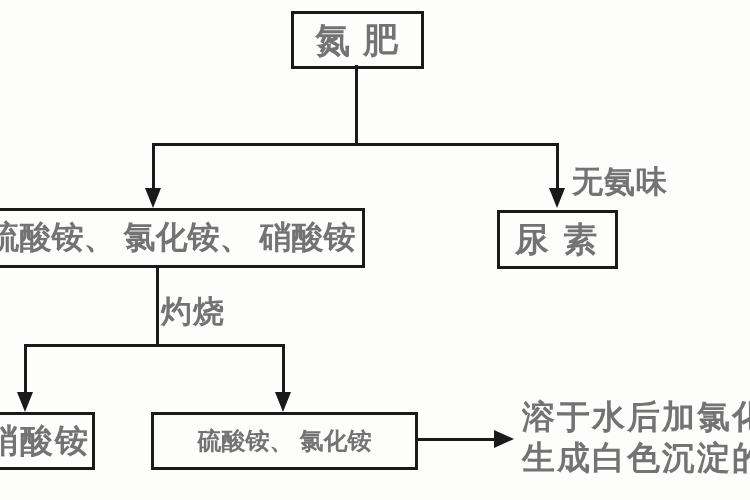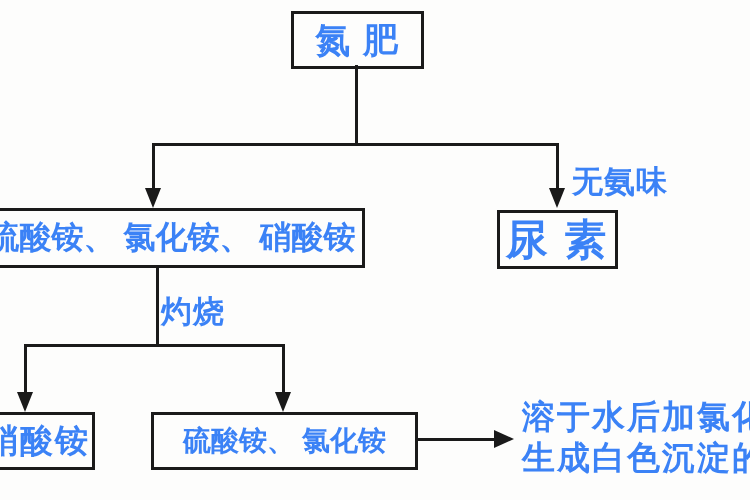--- a/index.html
+++ b/index.html
@@ -7,21 +7,21 @@
     padding: 0;
     background: #ffffff;
   }
   #stage {
     position: relative;
     width: 750px;
     height: 500px;
     overflow: hidden;
     background: #fdfdfc;
     font-family: "Liberation Serif", "DejaVu Serif", serif;
-    color: #3b82f6;
+    color: #737373;
     font-weight: bold;
   }
   .box {
     position: absolute;
     box-sizing: border-box;
     border: 3px solid #1a1a1a;
     display: flex;
     align-items: center;
     justify-content: center;
     white-space: nowrap;
@@ -59,23 +59,23 @@
     left: 522px;
     top: 397px;
     font-size: 33px;
     line-height: 41px;
     letter-spacing: 2px;
     white-space: nowrap;
   }
   
   #box-root       { left: 291px; top: 11px;  width: 133px; height: 58px; font-size: 35px; letter-spacing: 2px; }
   #box-salts      { left: -22px; top: 208px; width: 387px; height: 60px; font-size: 32px; }
-  #box-urea       { left: 497px; top: 210px; width: 121px; height: 59px; font-size: 42px; letter-spacing: 3px; }
+  #box-urea       { left: 497px; top: 210px; width: 121px; height: 59px; font-size: 34px; letter-spacing: 3px; }
   #box-nitrate    { left: -20px; top: 412px; width: 115px; height: 58px; font-size: 33px; letter-spacing: 2px; }
-  #box-sulfate    { left: 151px; top: 412px; width: 267px; height: 58px; font-size: 28px; }
+  #box-sulfate    { left: 151px; top: 412px; width: 267px; height: 58px; font-size: 24px; }
 
   #v-top          { left: 355px; top: 65px;  width: 3px;   height: 80px; }
   #h-branch1      { left: 152px; top: 143px; width: 407px; height: 3px; }
   #v-left1        { left: 152px; top: 143px; width: 3px;   height: 50px; }
   #ah-left1       { left: 145px; top: 188px; }
   #v-right1       { left: 556px; top: 143px; width: 3px;   height: 50px; }
   #ah-right1      { left: 549px; top: 188px; }
   #v-mid2         { left: 156px; top: 266px; width: 3px;   height: 81px; }
   #h-branch2      { left: 24px;  top: 344px; width: 261px; height: 3px; }
   #v-left2        { left: 24px;  top: 344px; width: 3px;   height: 50px; }

